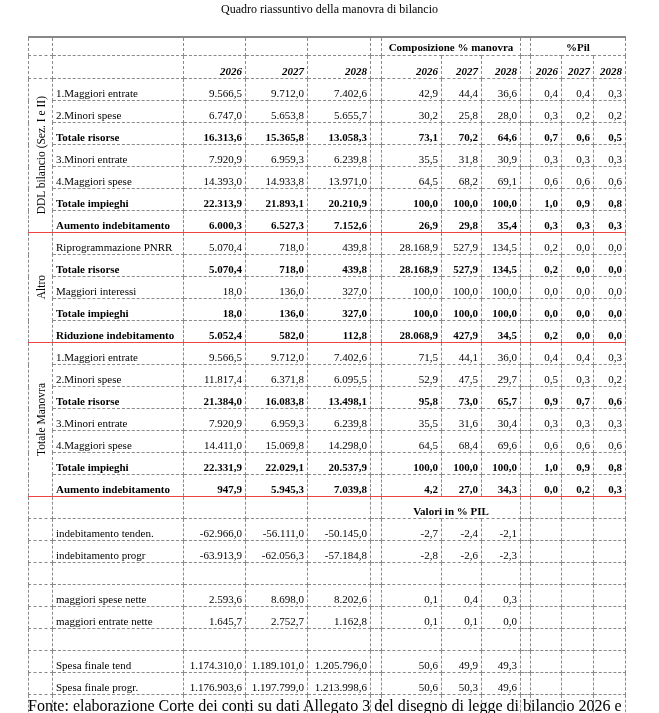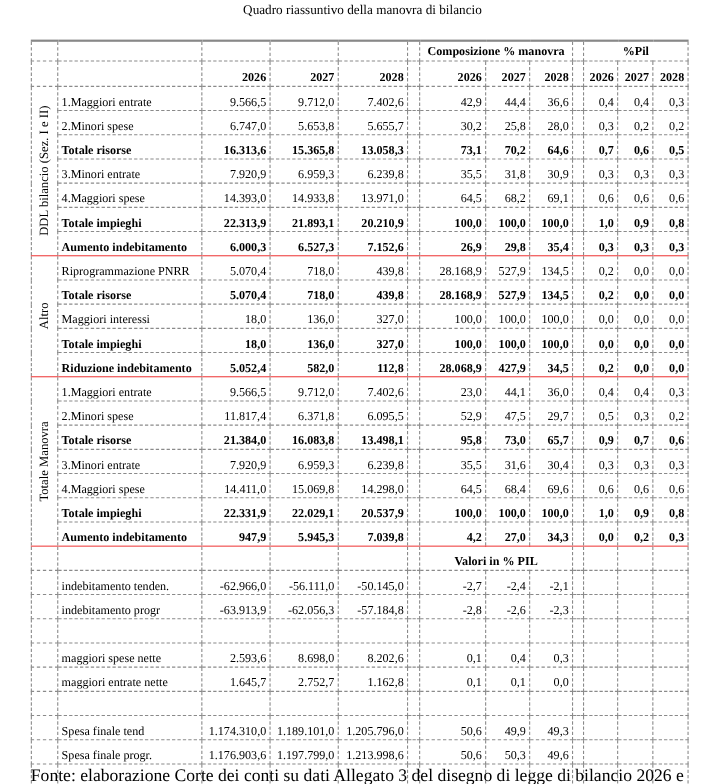--- a/index.html
+++ b/index.html
@@ -6,21 +6,21 @@
   body { width:659px; height:713px; position:relative; overflow:hidden;
          font-family:"Liberation Serif","DejaVu Serif",serif; color:#000; }
   .title { position:absolute; top:2px; left:0; width:659px; text-align:center;
            font-size:12px; letter-spacing:0; font-variant:small-caps; }
   .title span { font-variant:normal; }
   table { position:absolute; top:36px; left:28px; border-collapse:collapse; table-layout:fixed;
           font-size:11px; }
   td { border:1px dashed #8a8a8a; padding:0 3px; height:21px; white-space:nowrap; overflow:hidden;
        vertical-align:bottom; line-height:14px; }
   tr.hdr1 td { height:17px; border-top:2px solid #888; vertical-align:middle; }
-  tr.hdr2 td { height:22px; }
+  tr.hdr2 td { height:22px;font-style:italic; }
   td.num { text-align:right; }
   td.b, tr.bold td { font-weight:bold; }
   td.sp { padding:0; }
   td.grp { vertical-align:middle; text-align:center; padding:0; border-right:1px dashed #8a8a8a; }
   td.grp div { writing-mode:vertical-rl; transform:rotate(180deg); font-size:11.5px; margin:0 auto; white-space:nowrap; }
   td.lbl { text-align:left; }
   tr.blank td { height:21px; }
   tr.sectop td { border-top:1px solid #ef4444; }
   td.center { text-align:center;margin-left:15px; }
   .source { position:absolute; top:697px; left:28px; font-size:16px; }
@@ -249,21 +249,21 @@
       </tr>
       <tr class="sectop">
         <td class="grp" rowspan="7">
           <div>Totale Manovra</div>
         </td>
         <td class="lbl">1.Maggiori entrate</td>
         <td class="num">9.566,5</td>
         <td class="num">9.712,0</td>
         <td class="num">7.402,6</td>
         <td class="sp"></td>
-        <td class="num">23,0</td>
+        <td class="num">71,5</td>
         <td class="num">44,1</td>
         <td class="num">36,0</td>
         <td class="sp"></td>
         <td class="num">0,4</td>
         <td class="num">0,4</td>
         <td class="num">0,3</td>
       </tr>
       <tr>
         <td class="lbl">2.Minori spese</td>
         <td class="num">11.817,4</td>

